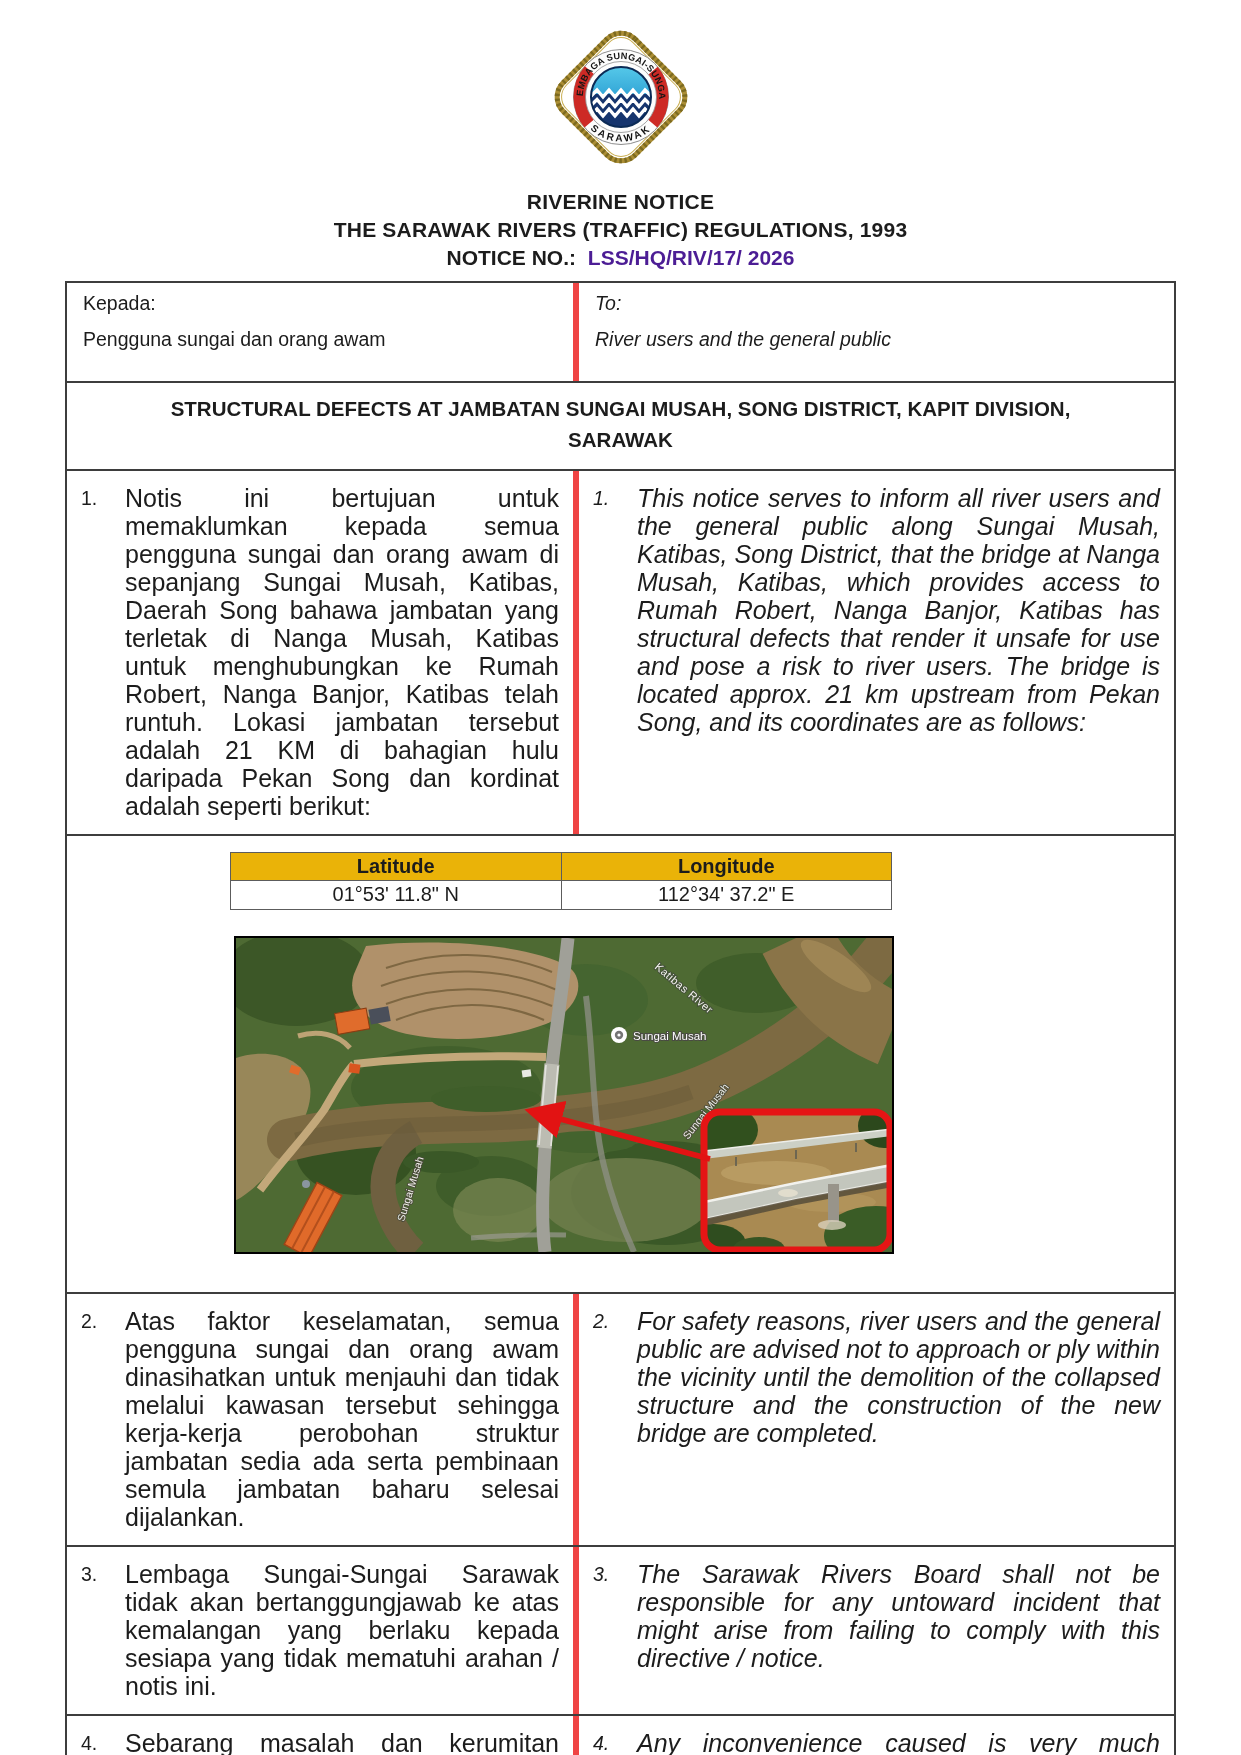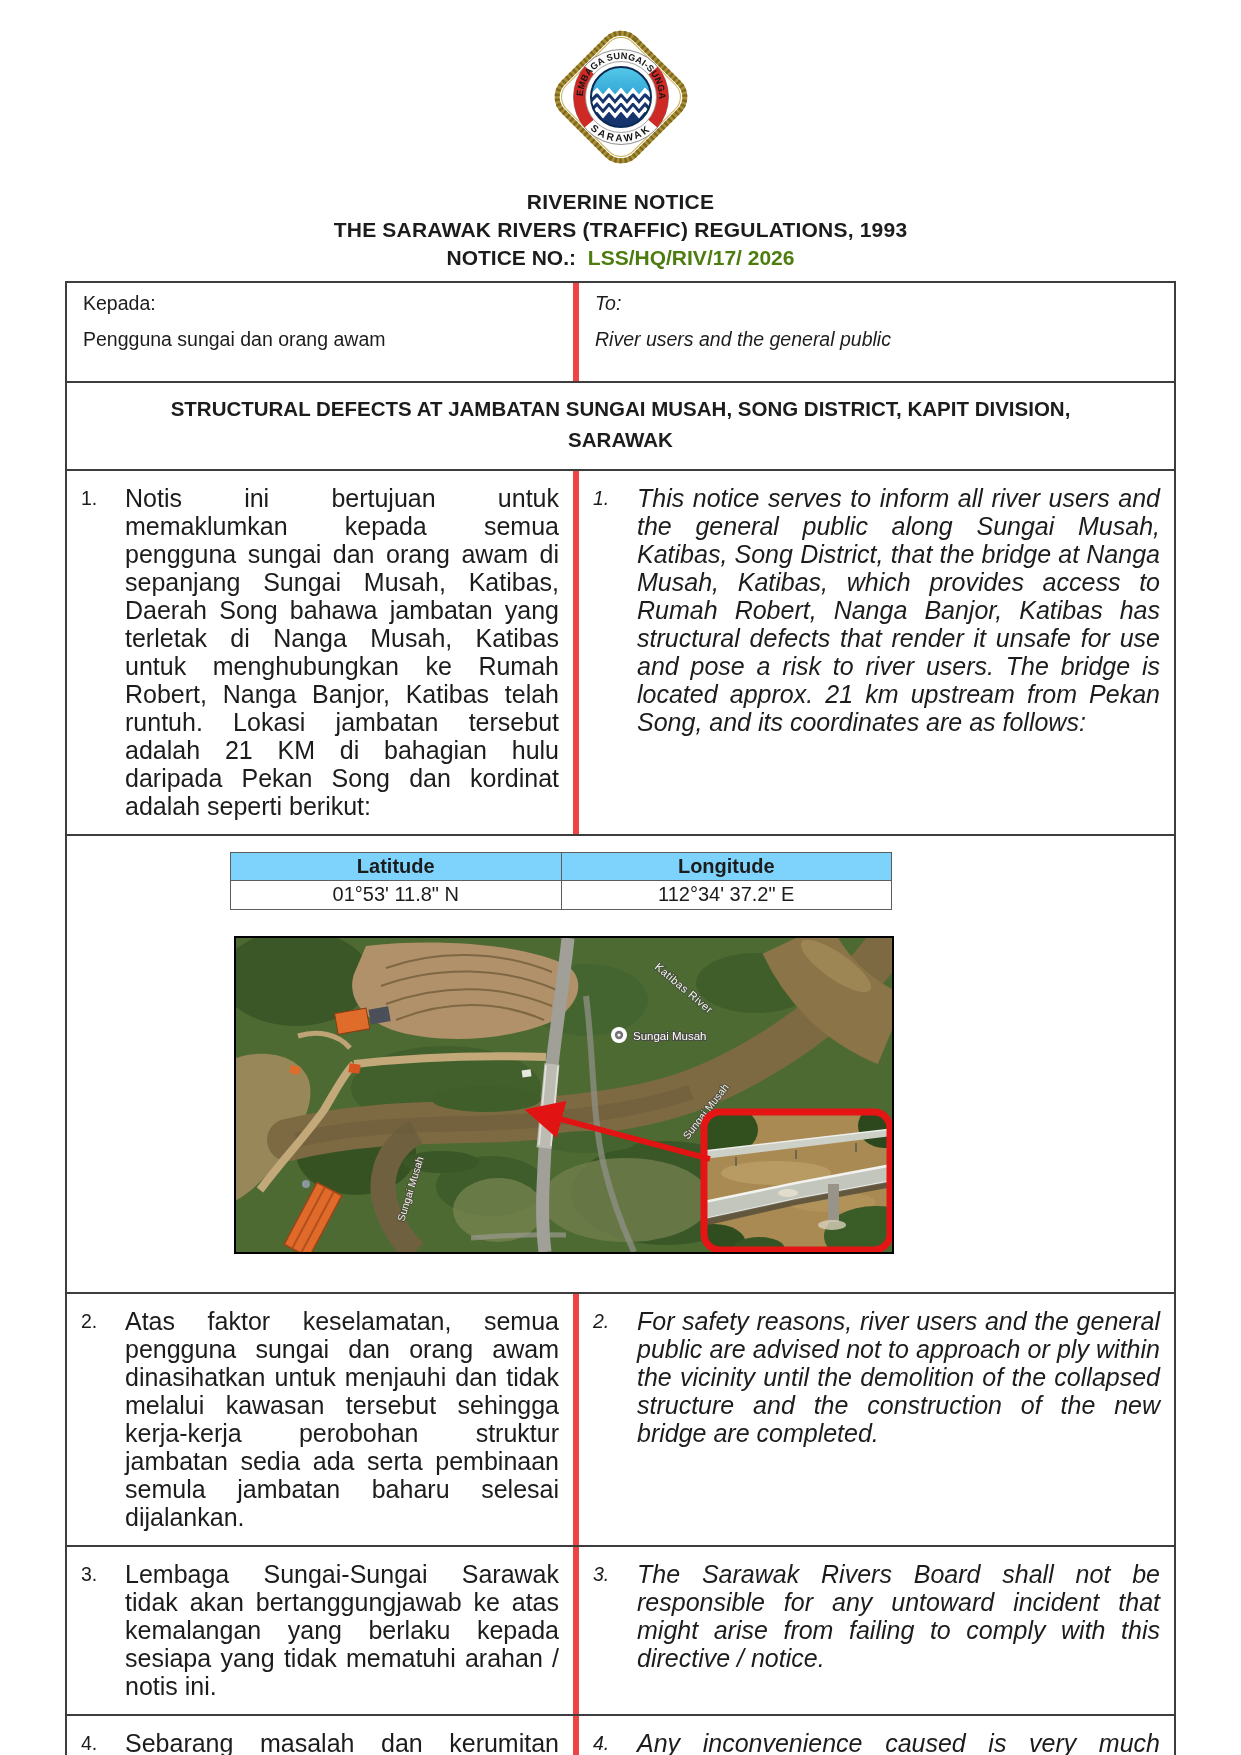--- a/index.html
+++ b/index.html
@@ -41,21 +41,21 @@
   .row-p2 { min-height: 214px; }
   .row-p3 { min-height: 136px; }
   .row-p4 { min-height: 96px; }
 
   
   .media-row { padding: 16px 0 38px 0; }
   .coords-table { margin-left: 163px; width: 662px; border-collapse: collapse; }
   .coords-table th, .coords-table td {
     border: 1.6px solid #5c5c5c; text-align: center; font-size: 20px; padding: 2px 4px;
   }
-  .coords-table th { background: #7dd3fc; font-weight: bold; height: 14px; }
+  .coords-table th { background: #eab308; font-weight: bold; height: 14px; }
   .coords-table td { height: 29px; font-weight: normal; }
 
   .map-frame { margin: 26px 0 0 167px; width: 660px; height: 318px;
                border: 2px solid #000; background: #4e6a33; }
   .map-frame svg { display: block; }
 
   
   .footer { text-align: center; margin-top: 16px; }
   .f-bold { font-weight: bold; font-size: 20.5px; line-height: 32px; }
   .f-url  { font-weight: bold; font-size: 22px; line-height: 32px; }
@@ -104,21 +104,21 @@
         </g>
         <circle cx="75" cy="75" r="30" fill="none" stroke="#0b2a55" stroke-width="2"></circle>
       </svg>
     </div>
 
     <div class="hdr">
       <div class="hdr-line">RIVERINE NOTICE</div>
       <div class="hdr-line">THE SARAWAK RIVERS (TRAFFIC) REGULATIONS, 1993</div>
       <div class="notice-line">
         <span>NOTICE NO.:</span>
-        <span class="notice-num" style="color:#4d7c0f">LSS/HQ/RIV/17/ 2026</span>
+        <span class="notice-num" style="color:#4c1d95">LSS/HQ/RIV/17/ 2026</span>
       </div>
     </div>
 
     <div class="doc-table">
 
       <div class="trow cols row-addr">
         <div class="cell cell-left">
           <div>Kepada:</div>
           <div class="addr-value">Pengguna sungai dan orang awam</div>
         </div>

